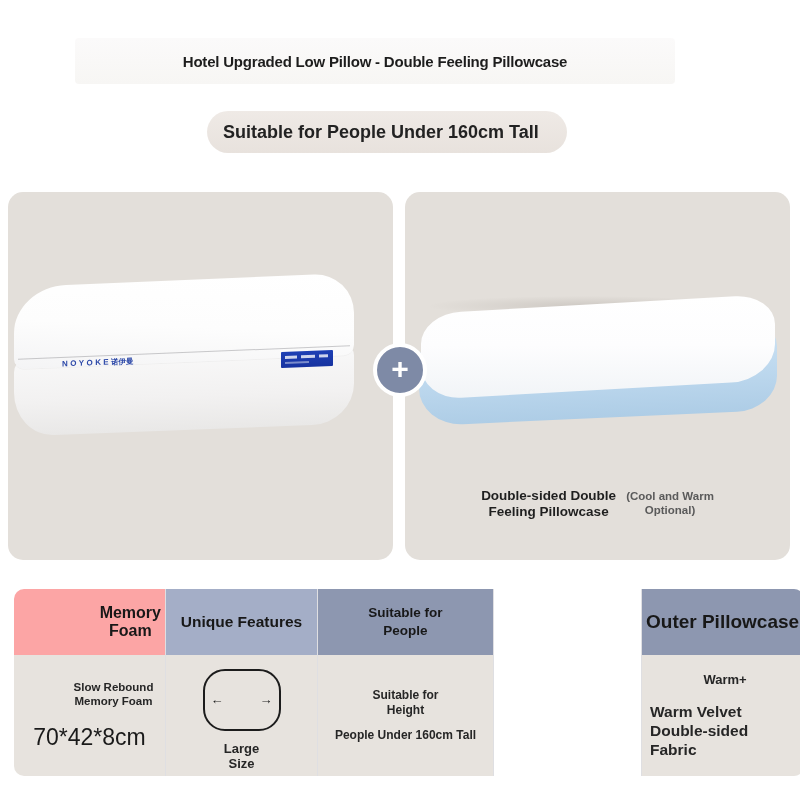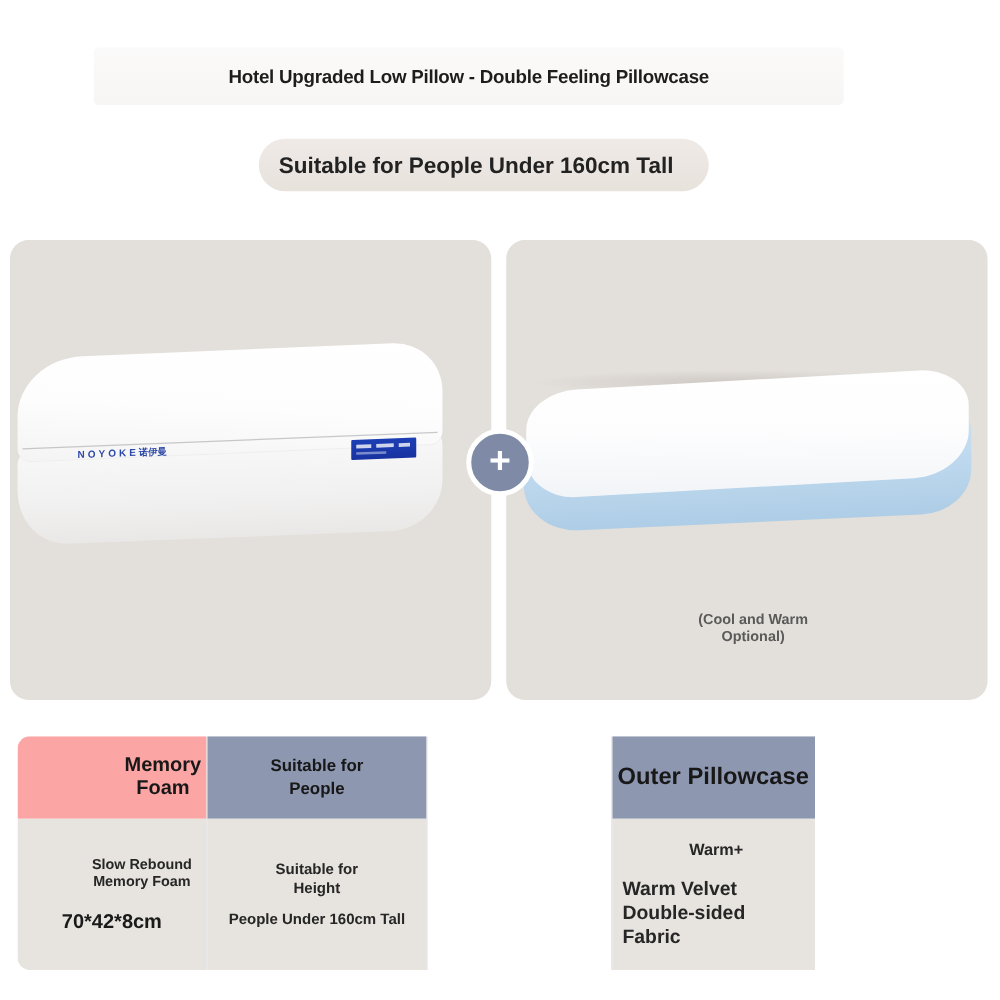--- a/index.html
+++ b/index.html
@@ -292,21 +292,21 @@
     font-weight: bold;
     color: #262626;
     white-space: pre-line;
   }
 
   
   .col-1 { width: 152px; }
   .col-1 .spec-head { background: #fca5a5; justify-content: flex-end; }
   .col-1 .spec-head-text { font-size: 16px; }
   .col-1 .l-a { font-size: 11.5px; line-height: 14px; margin-left: 48px; }
-  .col-1 .l-b { font-size: 16px; margin-top: 16px; color: #1a1a1a; font-weight: bold; }
+  .col-1 .l-b { font-size: 23px; margin-top: 16px; color: #1a1a1a; font-weight: normal; }
 
   .col-2 { width: 152px; }
   .col-2 .spec-head { background: #a4aec7; }
   .col-2 .spec-head-text { font-size: 15.5px; }
   .col-2 .spec-body { justify-content: flex-start; padding-top: 14px; }
 
   .shape-icon {
     width: 78px;
     height: 62px;
     border: 2.6px solid #1c1c1c;
@@ -382,20 +382,22 @@
 
   <div class="card card-right">
     <div class="card-stage">
       <div class="case-shadow"></div>
       <div class="case-pillow">
         <div class="case-blue"></div>
         <div class="case-white"></div>
       </div>
     </div>
     <div class="card-caption" style="top:296px;">
+      <div class="caption-main">Double-sided Double
+Feeling Pillowcase</div>
       <div class="caption-note">(Cool and Warm
 Optional)</div>
     </div>
   </div>
 
   <div class="plus-badge">
     <span>+</span>
   </div>
 
   <div class="spec-table">
@@ -405,20 +407,33 @@
         <div class="spec-head-text">Memory
 Foam</div>
       </div>
       <div class="spec-body">
         <div class="spec-line l-a">Slow Rebound
 Memory Foam</div>
         <div class="spec-line l-b">70*42*8cm</div>
       </div>
     </div>
 
+    <div class="spec-col col-2">
+      <div class="spec-head">
+        <div class="spec-head-text">Unique Features</div>
+      </div>
+      <div class="spec-body">
+        <div class="shape-icon">
+          <div class="arrow arrow-l">←</div>
+          <div class="arrow arrow-r">→</div>
+        </div>
+        <div class="spec-line l-a">Large
+Size</div>
+      </div>
+    </div>
 
     <div class="spec-col col-3">
       <div class="spec-head">
         <div class="spec-head-text">Suitable for
 People</div>
       </div>
       <div class="spec-body">
         <div class="spec-line l-a">Suitable for
 Height</div>
         <div class="spec-line l-b">People Under 160cm Tall</div>

